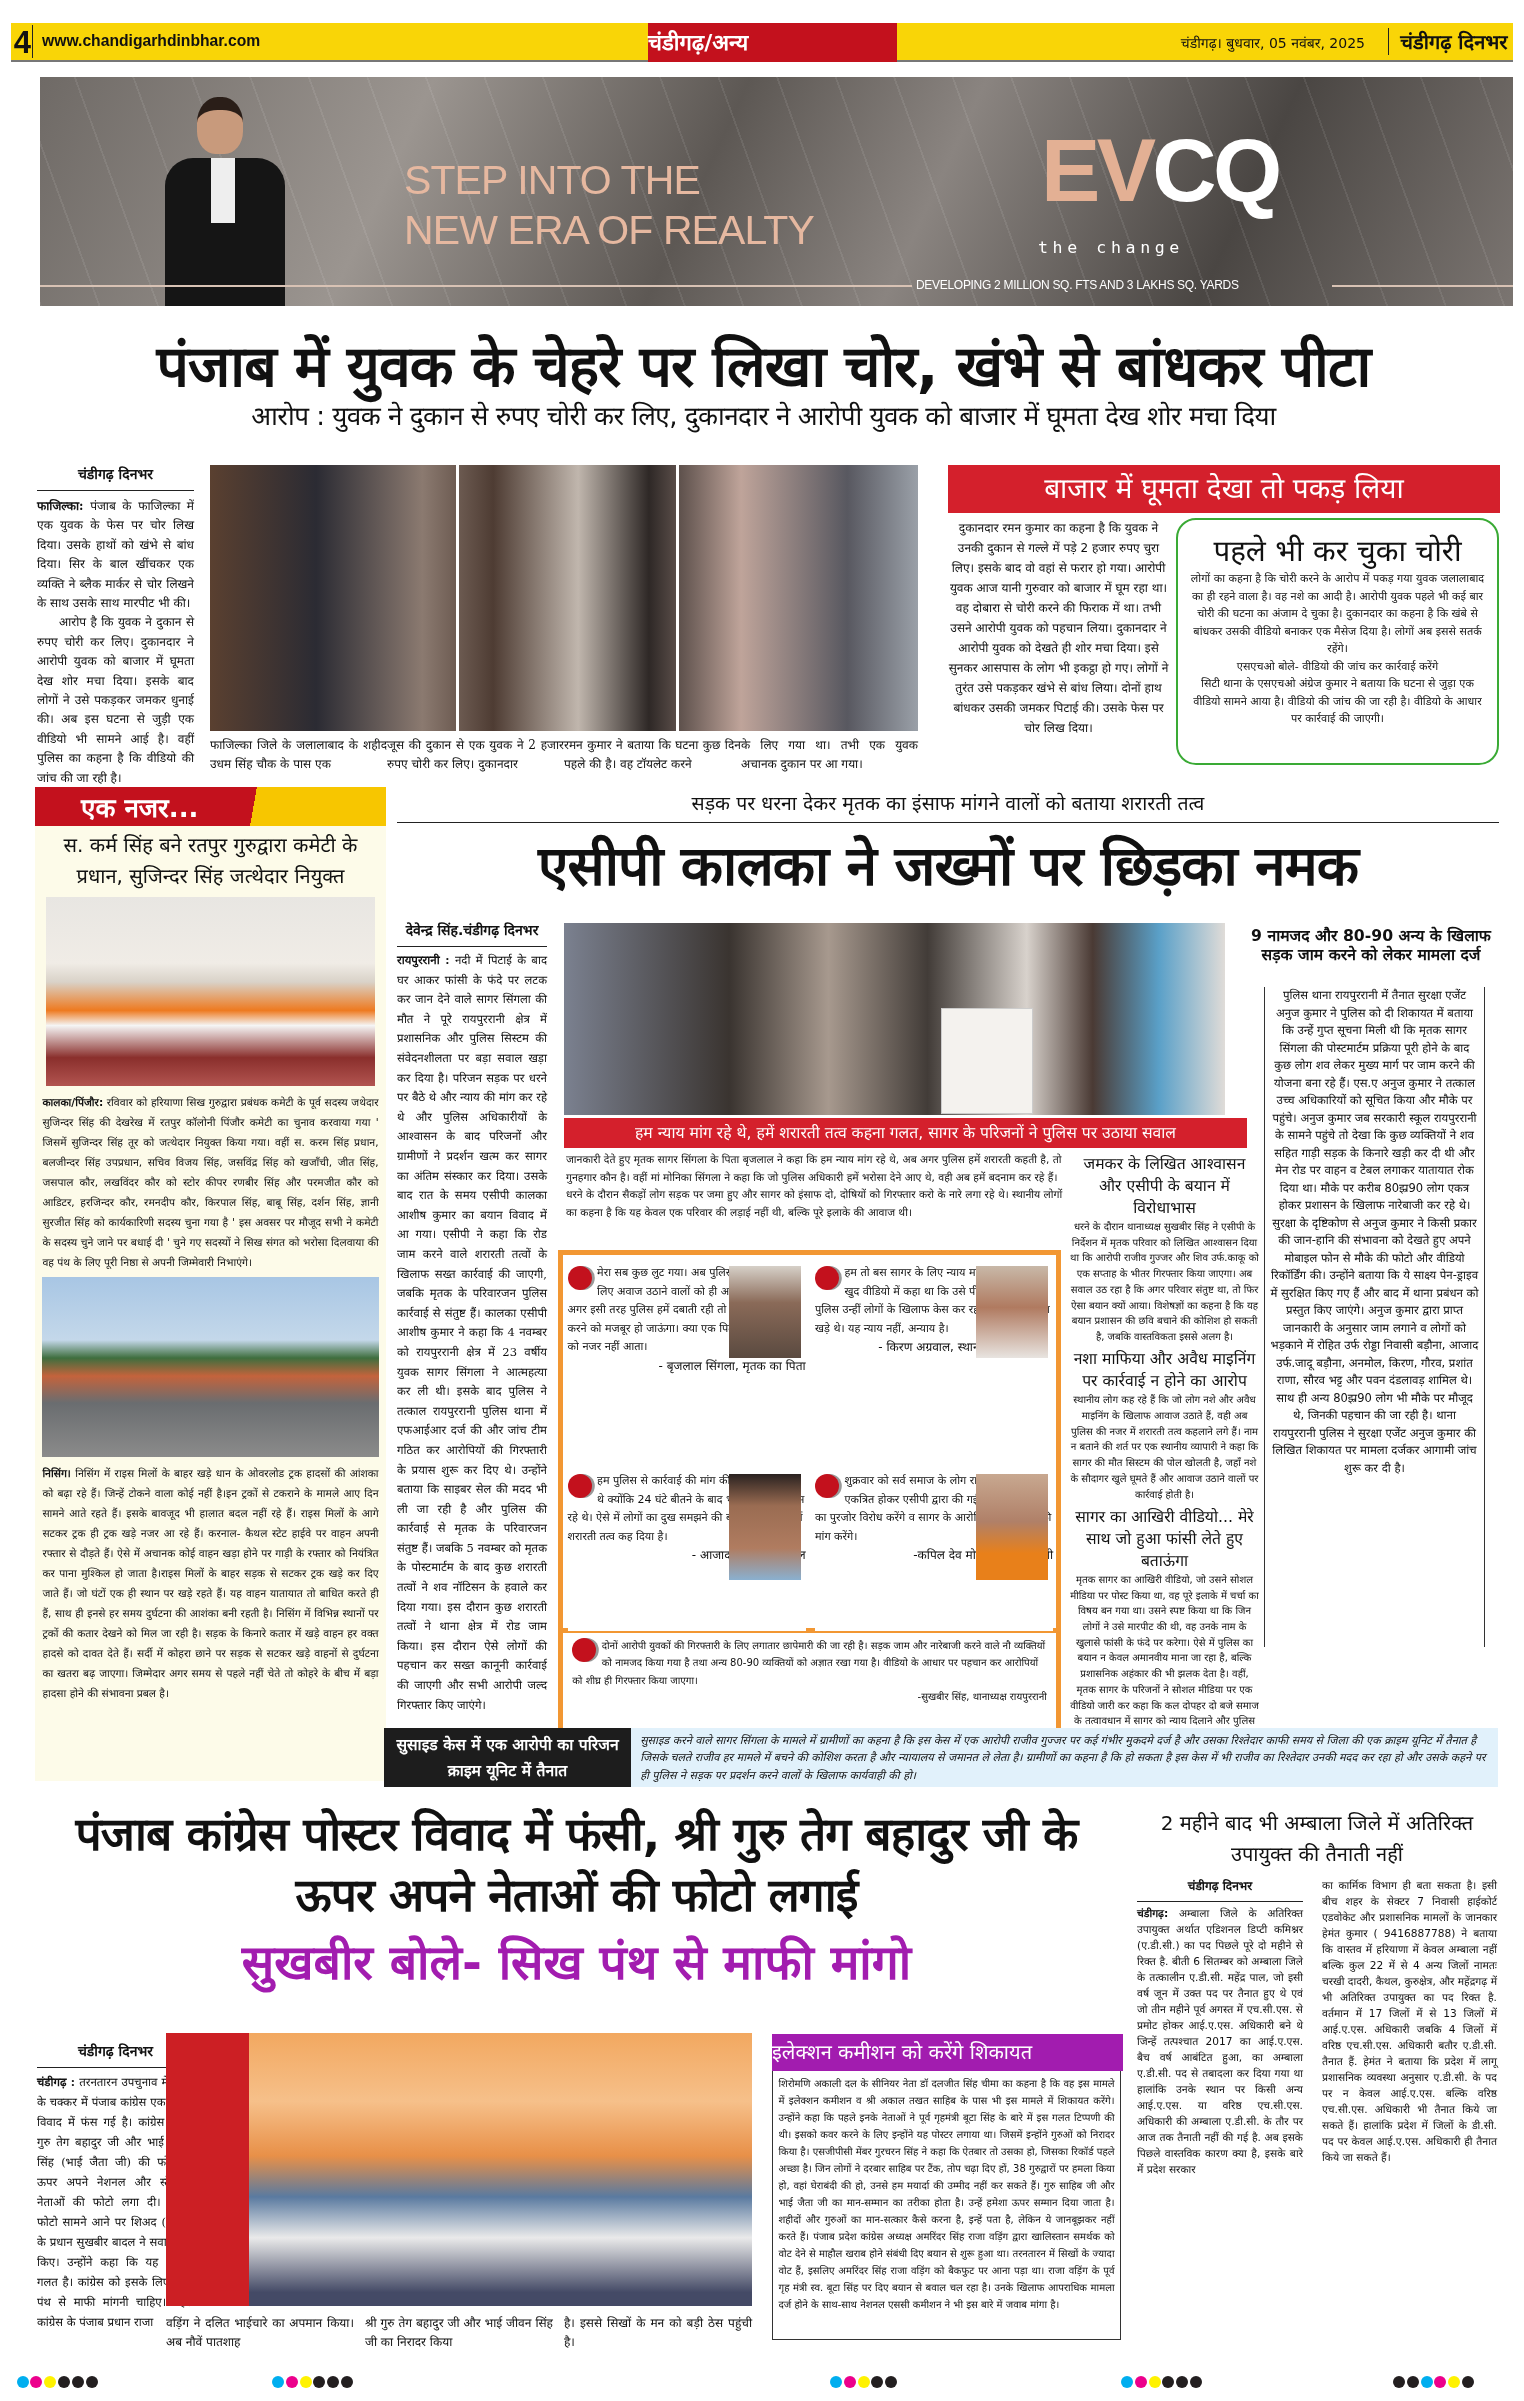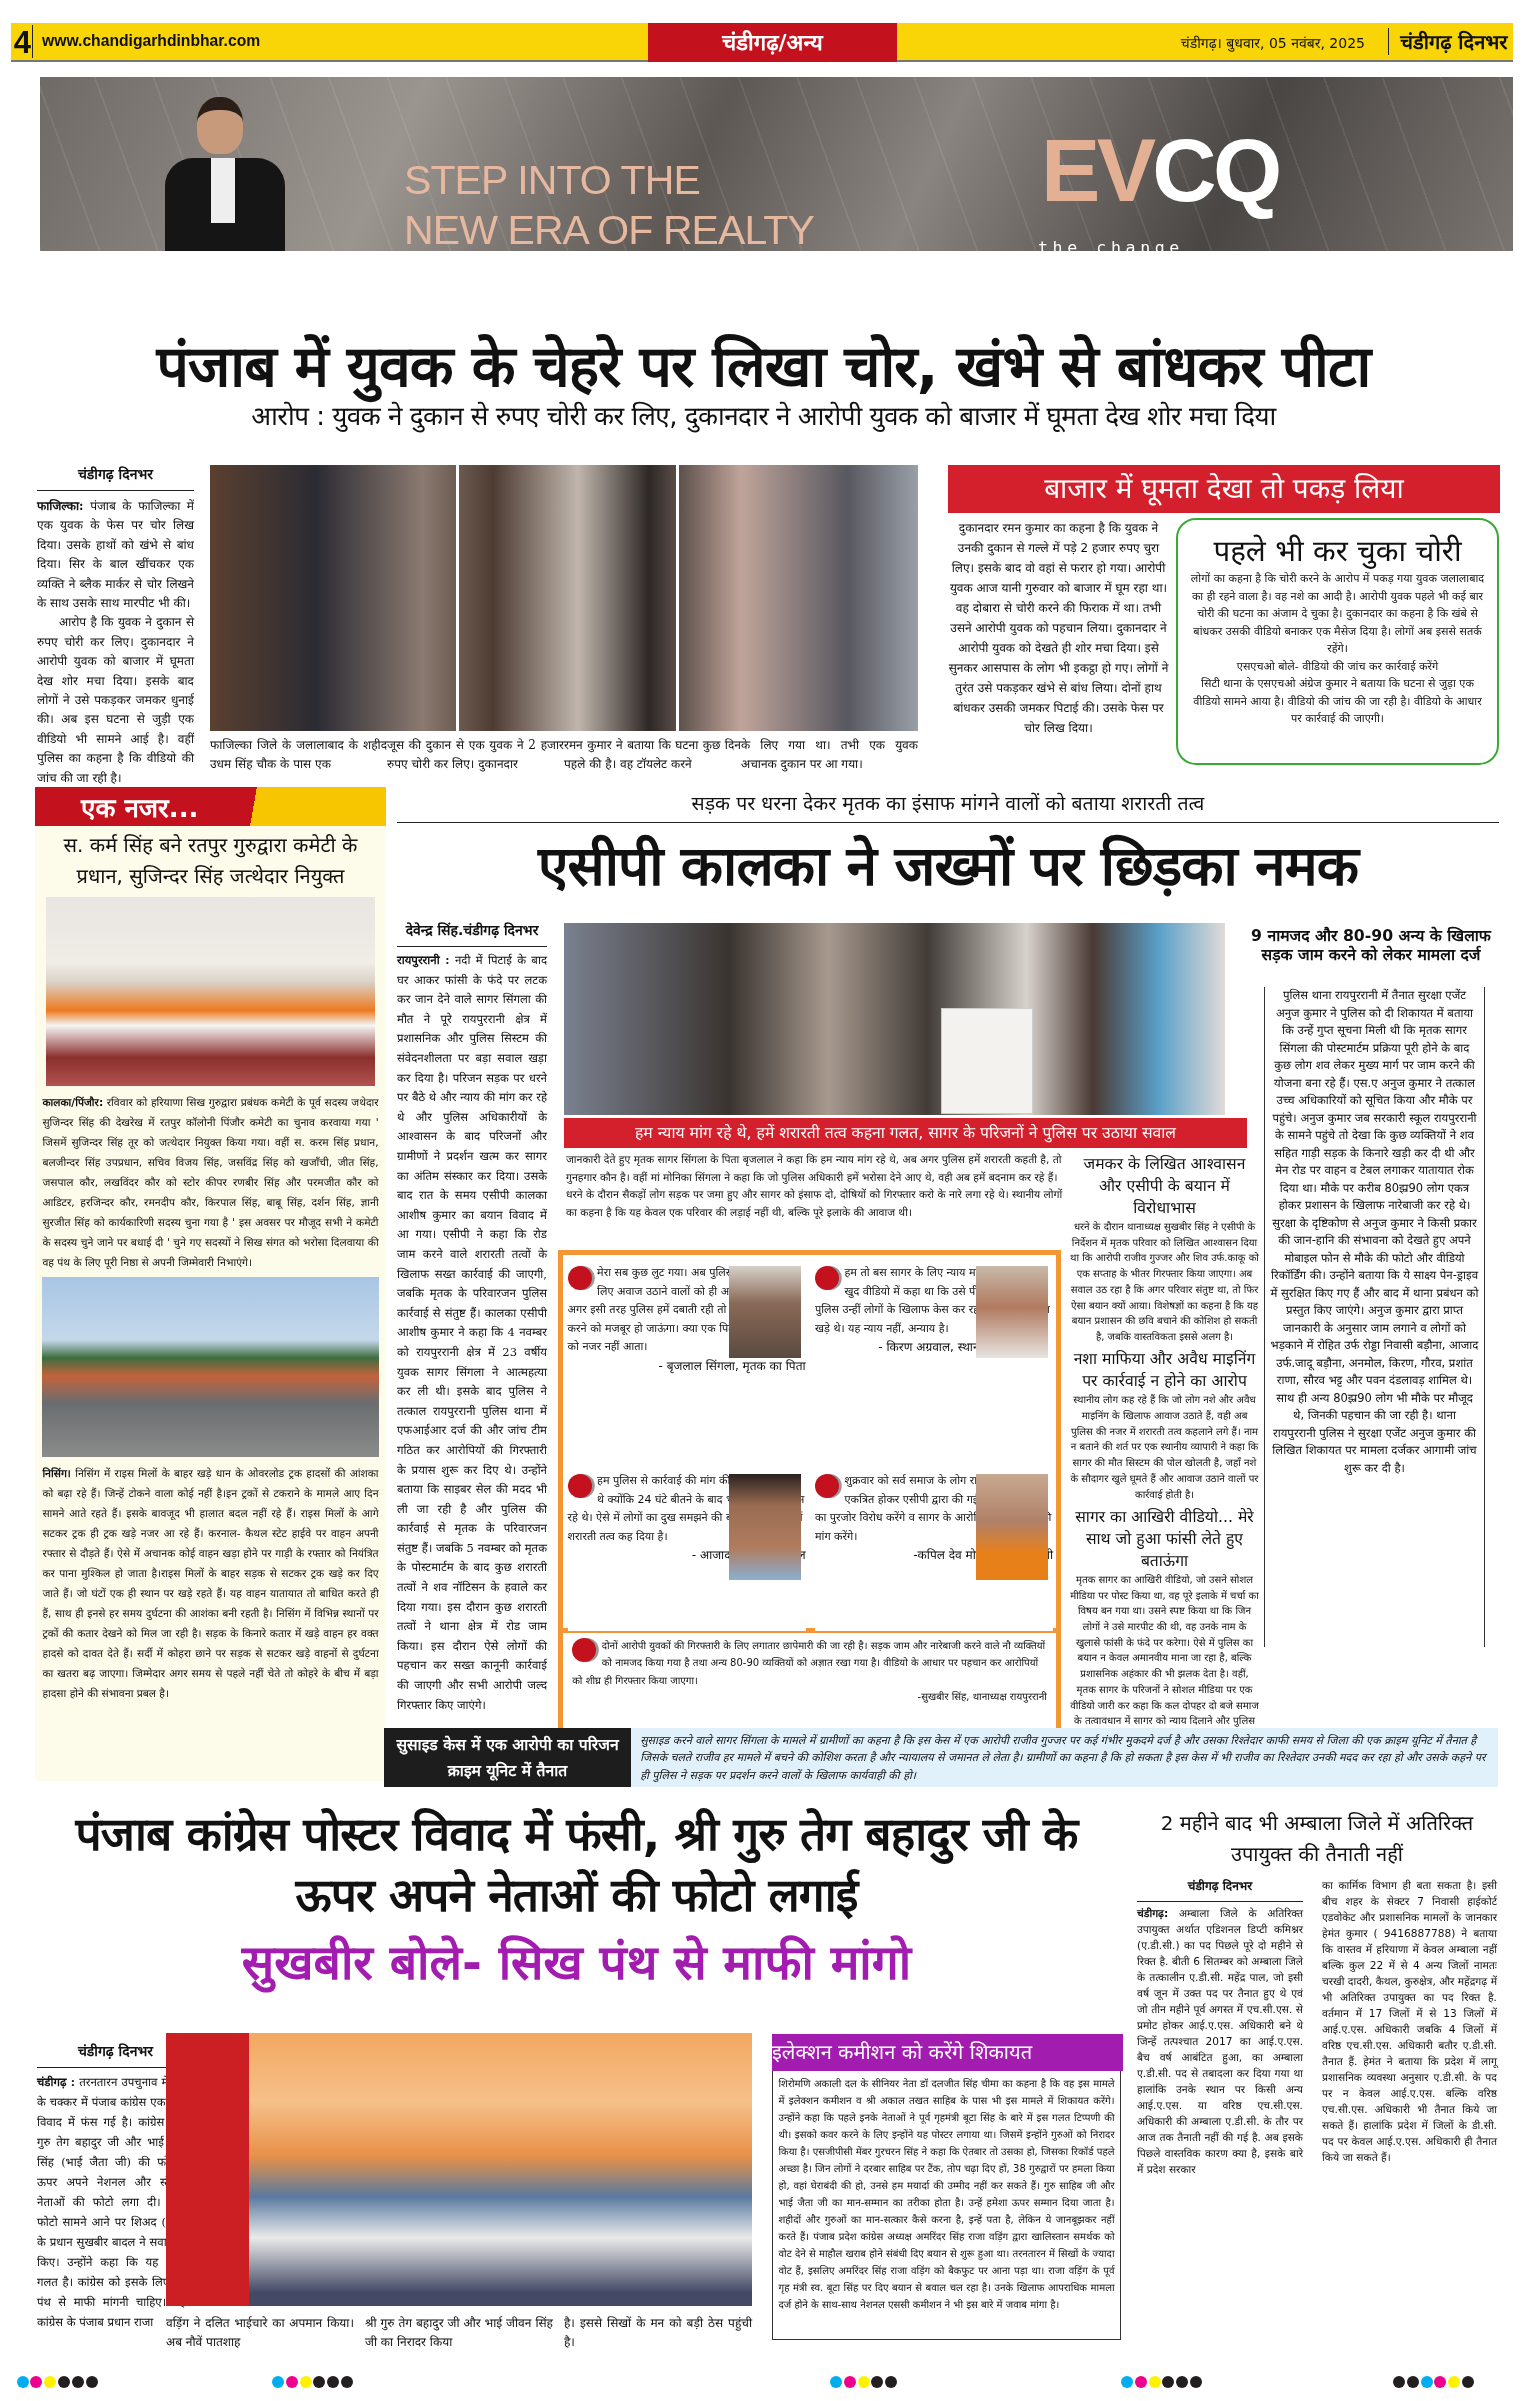--- a/index.html
+++ b/index.html
@@ -3,21 +3,21 @@
 <meta charset="utf-8">
 <style>
 *{box-sizing:border-box;margin:0;padding:0}
 body{width:1525px;height:2401px;background:#fff;font-family:"DejaVu Sans","Liberation Sans",sans-serif;color:#111;position:relative;overflow:hidden}
 .abs{position:absolute}
 .hdr{left:11px;top:23px;width:1502px;height:39px;background:#f9d507;border-bottom:2.8px solid #777}
 .hdr .pg{position:absolute;left:1.8px;top:1.8px;font:bold 31px "Liberation Sans",sans-serif;width:20px;border-right:1.8px solid #222;height:33px;text-align:center}
 .hdr .url{position:absolute;left:31px;top:9.2px;font:bold 15.7px "Liberation Sans",sans-serif}
 .hdr .date{position:absolute;right:148px;top:10px;font:14px "DejaVu Sans",sans-serif}
 .hdr .brand{position:absolute;right:5.5px;top:4.6px;font:bold 20px "DejaVu Sans",sans-serif;border-left:1.8px solid #222;padding-left:11px}
-.ad{left:40px;top:77px;width:1473px;height:174px;background:linear-gradient(115deg,#6f6a66 0%,#9b9590 25%,#5d5854 45%,#8a8480 60%,#4a4643 80%,#7b7571 100%);overflow:hidden}
+.ad{left:40px;top:77px;width:1473px;height:229px;background:linear-gradient(115deg,#6f6a66 0%,#9b9590 25%,#5d5854 45%,#8a8480 60%,#4a4643 80%,#7b7571 100%);overflow:hidden}
 .ad .stripes{position:absolute;inset:0;background:repeating-linear-gradient(70deg,rgba(255,255,255,.08) 0 1.8px,transparent 1.8px 55px)}
 .ad .head{position:absolute;left:157px;top:20px;width:46px;height:57px;background:#c89a7c;border-radius:45% 45% 40% 40%;border-top:13px solid #2a1e18}
 .ad .body{position:absolute;left:125px;top:81px;width:120px;height:157px;background:#151515;border-radius:28px 28px 0 0}
 .ad .shirt{position:absolute;left:171px;top:81px;width:24px;height:65px;background:#eee}
 .ad .t1{position:absolute;left:364px;top:78px;font:41px "Liberation Sans",sans-serif;color:#e6b8a0;line-height:50px;letter-spacing:-0.9px}
 .ad .logo{position:absolute;left:1001px;top:42px;font:bold 89px "Liberation Sans",sans-serif;color:#e3b094;letter-spacing:-3.7px}
 .ad .logo b{color:#fff}
 .ad .tag{position:absolute;left:998px;top:161px;font:16.6px "DejaVu Sans Mono",monospace;color:#fff;letter-spacing:4.6px}
 .ad .dev{position:absolute;left:876px;top:201px;font:12px "Liberation Sans",sans-serif;color:#fff;letter-spacing:-0.3px}
 .ad .line{position:absolute;top:208px;height:1.8px;background:#d8c2b4}
@@ -46,21 +46,21 @@
 .reg{position:absolute;top:2376px;display:flex;gap:1.8px}
 .reg i{display:block;width:12px;height:12px;border-radius:50%}
 .c{background:#00aeef}.m{background:#ec008c}.y{background:#fff200}.k{background:#231f20}
 </style>
 </head>
 <body>
 
 <div class="abs hdr">
   <div class="pg">4</div>
   <div class="url">www.chandigarhdinbhar.com</div>
-  <div style="position:absolute;left:637px;top:0;width:249px;height:39px;background:#c3111d;color:#fff;font:bold 22px 'DejaVu Sans',sans-serif;text-align:center;line-height:39px">चंडीगढ़/अन्य</div>
+  <div style="position:absolute;left:637px;top:0;width:249px;height:39px;background:#c3111d;color:#fff;font:bold 22px 'DejaVu Sans',sans-serif;text-align:left;line-height:39px">चंडीगढ़/अन्य</div>
   <div class="date">चंडीगढ़। बुधवार, 05 नवंबर, 2025</div>
   <div class="brand">चंडीगढ़ दिनभर</div>
 </div>
 
 <div class="abs ad">
   <div class="stripes"></div>
   <div class="body"></div>
   <div class="shirt"></div>
   <div class="head"></div>
   <div class="t1">

